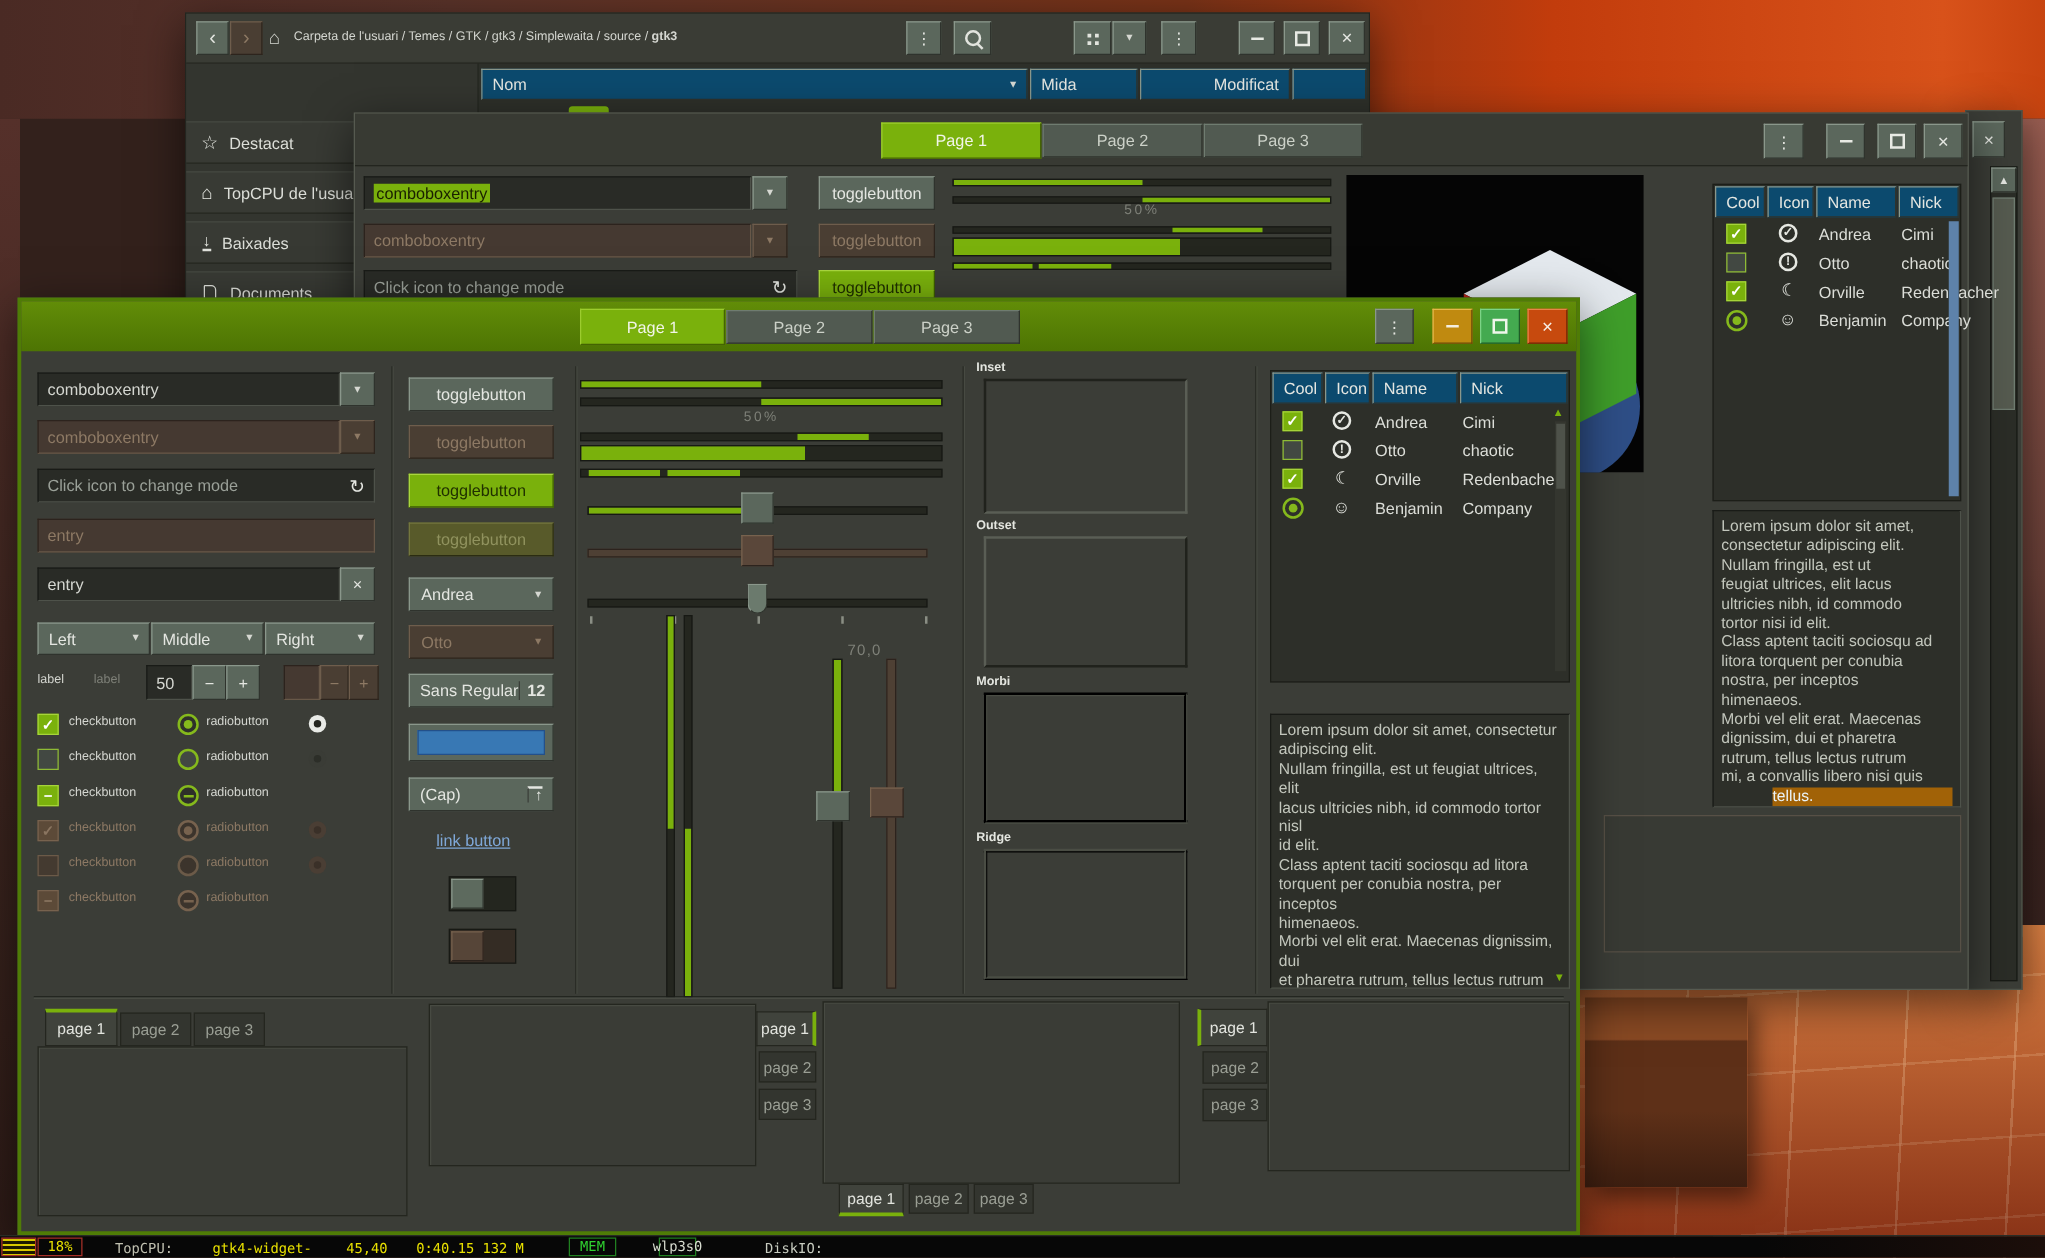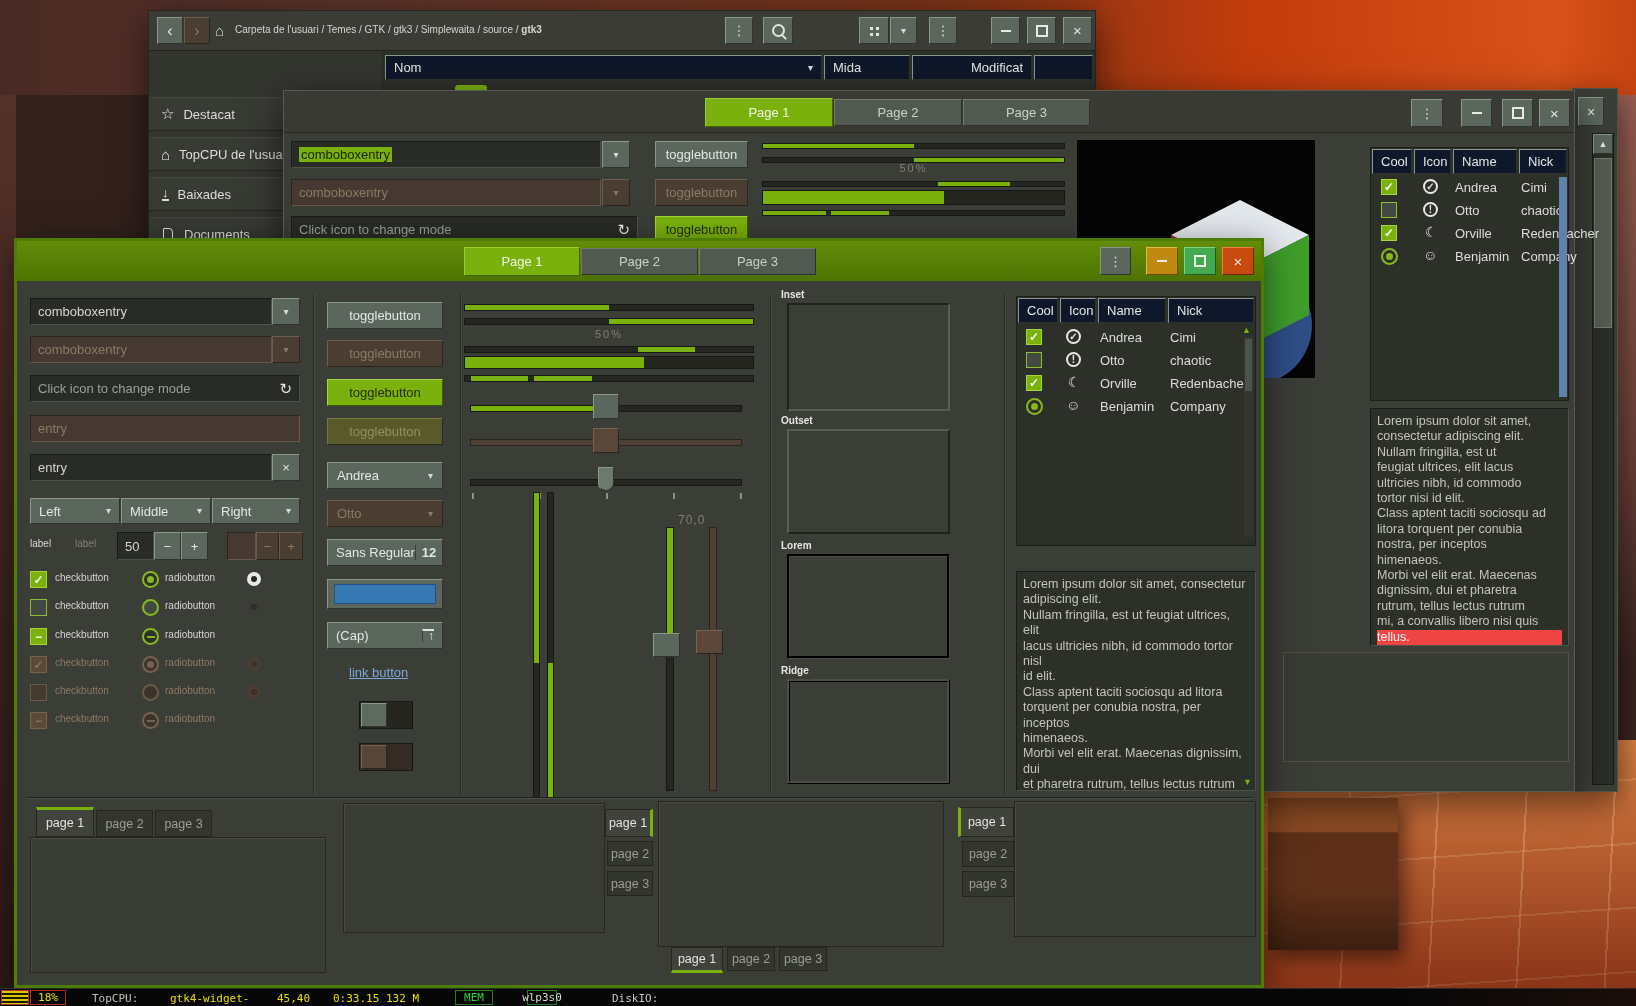--- a/index.html
+++ b/index.html
@@ -39,22 +39,22 @@
   .rb.off{border:2px solid #85b91c;background:#424842;}
   .rb.dash{border:2px solid #85b91c;background:#2e302a;} .rb.dash i{width:8px;height:2px;background:#85b91c;}
   .rb.don{border:2px solid #77624e;background:#3c342c;} .rb.don i{width:7px;height:7px;border-radius:50%;background:#77624e;}
   .rb.doff{border:2px solid #6b5a48;background:#3c342c;}
   .minirb{position:absolute;width:14px;height:14px;border-radius:50%;display:flex;align-items:center;justify-content:center;}
   .sep-v{position:absolute;width:1px;background:#2a2c26;box-shadow:1px 0 0 #474a42;}
   .arr{font-size:10px;color:#d6d8d2;line-height:1;}
   .tv{position:absolute;box-sizing:border-box;background:#2d2f29;border:1px solid;border-color:#191b17 #4e524a #4e524a #191b17;
       color:#c2c6bc;font-size:12.5px;line-height:15.4px;padding:5px 6px;overflow:hidden;}
   .tv .body{white-space:pre-line;}
-  .tv .hl{background:#ef4444;color:#eaf2f6;}
-  .hdrcell{position:absolute;box-sizing:border-box;display:flex;align-items:center;padding:0 8px;background:#0f172a;
+  .tv .hl{background:#a16207;color:#eaf2f6;margin-left:41px;}
+  .hdrcell{position:absolute;box-sizing:border-box;display:flex;align-items:center;padding:0 8px;background:#0c4a6e;
       border:1px solid;border-color:#8a978b #2f332d #2f332d #8a978b;color:#e4e6e1;font-size:13px;overflow:hidden;}
   .treebg{position:absolute;box-sizing:border-box;background:#2d2f29;border:1px solid #1c1e18;}
   .tcell{position:absolute;font-size:13px;color:#dcded8;white-space:nowrap;}
   .circ{display:inline-flex;align-items:center;justify-content:center;width:15px;height:15px;border:2px solid #e6e8e2;
       border-radius:50%;font-size:10px;font-weight:bold;color:#e6e8e2;box-sizing:border-box;line-height:1;}
   .glyph{color:#e6e8e2;}
   .sbitem{position:absolute;box-sizing:border-box;display:flex;align-items:center;background:#383a34;
       border-top:1px solid #454841;border-bottom:1px solid #24261f;color:#dcded8;font-size:13px;}
   .mono{font-family:"DejaVu Sans Mono",monospace;font-size:11px;}
   .tbchip{position:absolute;box-sizing:border-box;border:1px solid;display:flex;align-items:center;justify-content:center;
@@ -507,21 +507,21 @@
         <div class="fill" style="left:0;top:0;width:100%;height:42%;"></div>
       </div>
     <div class="btn" style="left:636px;top:392px;width:27px;height:24px;"></div>
     <div class="trough dis" style="left:692px;top:286px;width:8px;height:264px;"></div>
     <div class="btn" style="left:679px;top:389px;width:27px;height:24px;background:#5a473a;border-color:#77624e #2c231d #2c231d #77624e;"></div>
 
     <span class="lbl b" style="left:764px;top:48px;">Inset</span>
     <div class="framebox" style="left:770px;top:62px;width:163px;height:108px;border:2px solid;border-color:#20221c #5a5e55 #5a5e55 #20221c;"></div>
     <span class="lbl b" style="left:764px;top:174px;">Outset</span>
     <div class="framebox" style="left:770px;top:188px;width:163px;height:105px;border:2px solid;border-color:#5a5e55 #20221c #20221c #5a5e55;"></div>
-    <span class="lbl b" style="left:764px;top:299px;">Lorem</span>
+    <span class="lbl b" style="left:764px;top:299px;">Morbi</span>
     <div class="framebox" style="left:770px;top:313px;width:163px;height:105px;border:3px groove #4a4d44;"></div>
     <span class="lbl b" style="left:764px;top:424px;">Ridge</span>
     <div class="framebox" style="left:770px;top:438px;width:163px;height:105px;border:3px ridge #4a4d44;"></div>
 
     <div class="treebg" style="left:999px;top:55px;width:240px;height:250px;"></div>
     <div class="hdrcell" style="left:1001px;top:57px;width:40px;height:25px;">
         <span>Cool</span>
       </div>
     <div class="hdrcell" style="left:1043px;top:57px;width:36px;height:25px;">
         <span>Icon</span>
@@ -622,21 +622,21 @@
 
   <div class="abs" style="left:0;top:988px;width:1636px;height:18px;background:linear-gradient(90deg,#070707 0 86%,#1c0e0a 100%);border-top:1px solid #2a2c26;">
     <div class="tbchip" style="left:1px;top:1px;width:28px;height:15px;border-color:#a83028;
          background:repeating-linear-gradient(180deg,#d8c800 0 2px,#1e1a00 2px 4px);"></div>
     <div class="tbchip" style="left:30px;top:1px;width:36px;height:15px;border-color:#a83028;color:#e8e000;">
       <span>18%</span>
       </div>
     <span class="abs mono" style="left: 92px; top: 3px; margin-top: 0px; color: rgb(192, 192, 176);">TopCPU:</span>
     <span class="abs mono" style="left:170px;top:3px;color:#e8e000;">gtk4-widget-</span>
     <span class="abs mono" style="left:277px;top:3px;color:#e8e000;">45,40</span>
-    <span class="abs mono" style="left:333px;top:3px;color:#e8e000;">0:33.15 132 M</span>
+    <span class="abs mono" style="left:333px;top:3px;color:#e8e000;">0:40.15 132 M</span>
     <div class="tbchip" style="left:455px;top:1px;width:38px;height:15px;border-color:#208020;color:#30d030;">
       <span>MEM</span>
       </div>
     <div class="tbchip" style="left:527px;top:1px;width:30px;height:15px;border-color:#208020;color:#d8dcd0;">
       <span>wlp3s0</span>
       </div>
     <span class="abs mono" style="left:612px;top:3px;color:#c8ccc0;">DiskIO:</span>
   </div>
 
 </div>

